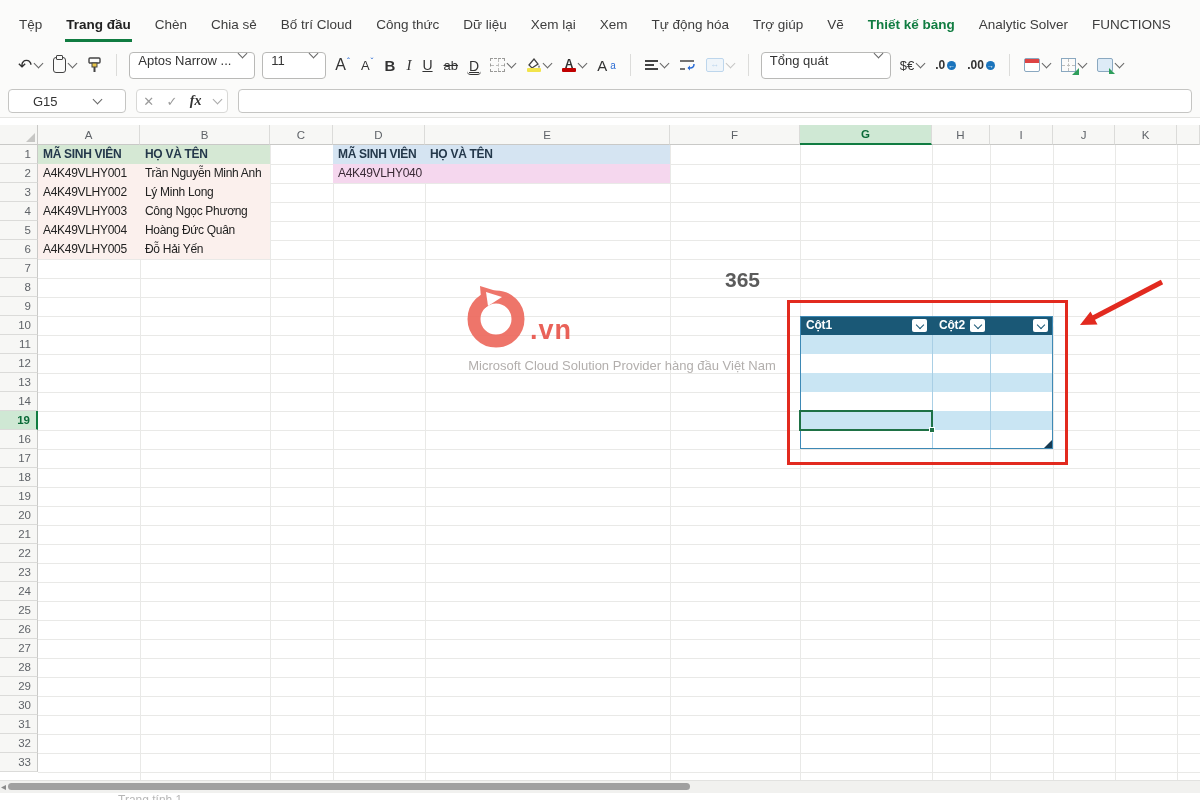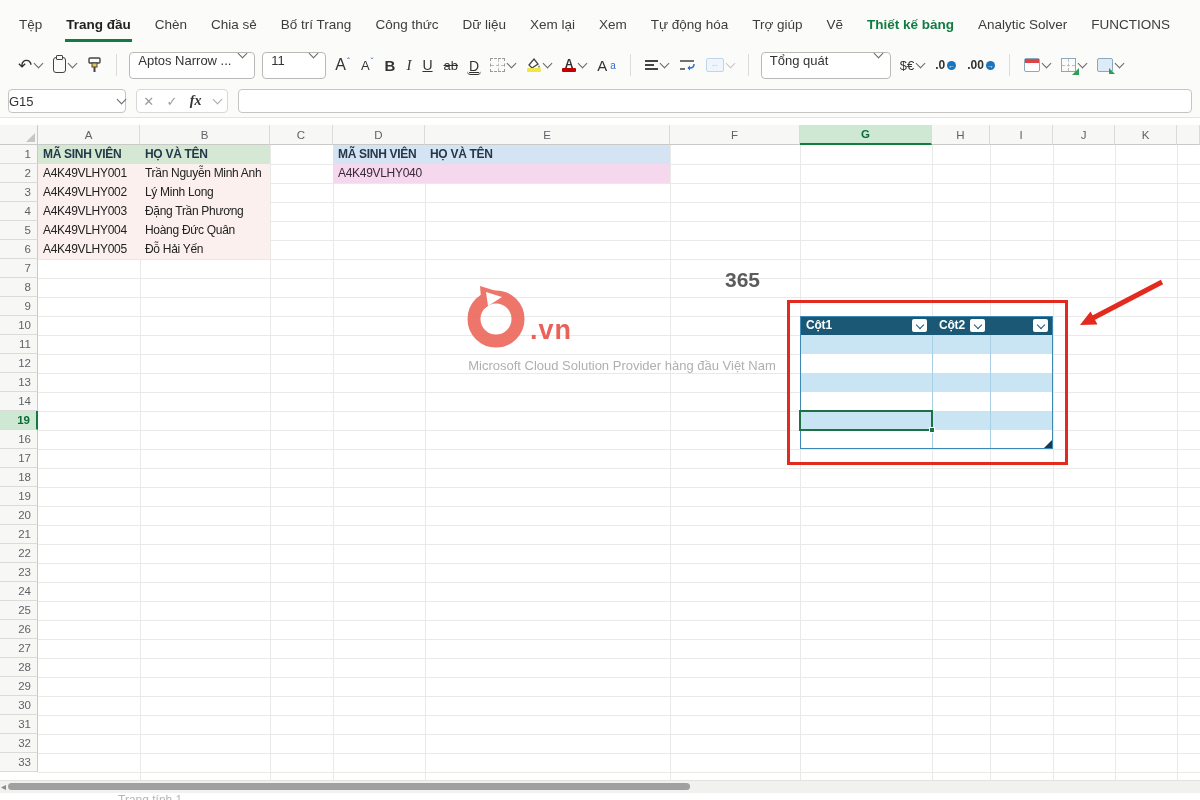--- a/index.html
+++ b/index.html
@@ -96,21 +96,21 @@
 <body>
 
 <div id="app">
 
   <div id="top-strip"></div>
   <nav id="tabs">
       <span class="tab">Tệp</span>
       <span class="tab active">Trang đầu</span>
       <span class="tab">Chèn</span>
       <span class="tab">Chia sẻ</span>
-      <span class="tab">Bố trí Trang</span>
+      <span class="tab">Bố trí Cloud</span>
       <span class="tab">Công thức</span>
       <span class="tab">Dữ liệu</span>
       <span class="tab">Xem lại</span>
       <span class="tab">Xem</span>
       <span class="tab">Tự động hóa</span>
       <span class="tab">Trợ giúp</span>
       <span class="tab">Vẽ</span>
       <span class="tab contextual">Thiết kế bảng</span>
       <span class="tab">Analytic Solver</span>
       <span class="tab">FUNCTIONS</span>
@@ -240,21 +240,21 @@
         </span>
       <span class="chev"></span>
     </div>
     <div class="tbtn">
       <span class="tblicon green" style="background:#DDEBF7"></span>
       <span class="chev"></span>
     </div>
   </div>
 
   <div id="formulabar">
-    <div class="fb-box" style="left:8px;top:5px;width:118px;justify-content:space-between;padding:0 0">
+    <div class="fb-box" style="left:8px;top:5px;width:118px;justify-content:space-between;padding:0 24px">
       <span>G15</span>
       <span class="chev"></span>
     </div>
     <div class="fb-box" style="left:136px;top:5px;width:92px;justify-content:space-around;border-color:#D8D8D6">
       <span style="color:#9a9a9a;font-size:13px">✕</span>
       <span style="color:#9a9a9a;font-size:13px">✓</span>
       <span style="font-style:italic;font-family:'Liberation Serif',serif;font-weight:700;font-size:14px;color:#333">fx</span>
       <span class="chev" style="border-color:#aaa"></span>
     </div>
     <div class="fb-box" style="left:238px;top:5px;width:954px;padding:0 8px">
@@ -379,21 +379,21 @@
     <div class="hl" style="top: 772px; width: 1162px;"></div>
     <div class="cellbg" style="left: 38px; top: 145px; width: 232px; height: 19px; background: rgb(213, 232, 212);"></div>
     <div class="cellbg" style="left: 38px; top: 164px; width: 232px; height: 95px; background: rgb(251, 240, 237);"></div>
     <div class="celltxt hdr" style="left: 39px; top: 145px;">MÃ SINH VIÊN</div>
     <div class="celltxt hdr" style="left: 141px; top: 145px;">HỌ VÀ TÊN</div>
     <div class="celltxt" style="left: 39px; top: 164px;">A4K49VLHY001</div>
     <div class="celltxt" style="left: 141px; top: 164px;">Trần Nguyễn Minh Anh</div>
     <div class="celltxt" style="left: 39px; top: 183px;">A4K49VLHY002</div>
     <div class="celltxt" style="left: 141px; top: 183px;">Lý Minh Long</div>
     <div class="celltxt" style="left: 39px; top: 202px;">A4K49VLHY003</div>
-    <div class="celltxt" style="left: 141px; top: 202px;">Đặng Trần Phương</div>
+    <div class="celltxt" style="left: 141px; top: 202px;">Công Ngọc Phương</div>
     <div class="celltxt" style="left: 39px; top: 221px;">A4K49VLHY004</div>
     <div class="celltxt" style="left: 141px; top: 221px;">Hoàng Đức Quân</div>
     <div class="celltxt" style="left: 39px; top: 240px;">A4K49VLHY005</div>
     <div class="celltxt" style="left: 141px; top: 240px;">Đỗ Hải Yến</div>
     <div class="cellbg" style="left: 333px; top: 145px; width: 337px; height: 19px; background: rgb(213, 228, 242);"></div>
     <div class="cellbg" style="left: 333px; top: 164px; width: 337px; height: 19px; background: rgb(245, 215, 238);"></div>
     <div class="celltxt hdr" style="left: 334px; top: 145px;">MÃ SINH VIÊN</div>
     <div class="celltxt hdr" style="left: 426px; top: 145px;">HỌ VÀ TÊN</div>
     <div class="celltxt" style="left: 334px; top: 164px; color: rgb(58, 42, 54);">A4K49VLHY040</div>
     <div class="cellbg" style="left: 800px; top: 316px; width: 253px; height: 19px; background: rgb(26, 88, 118);"></div>

